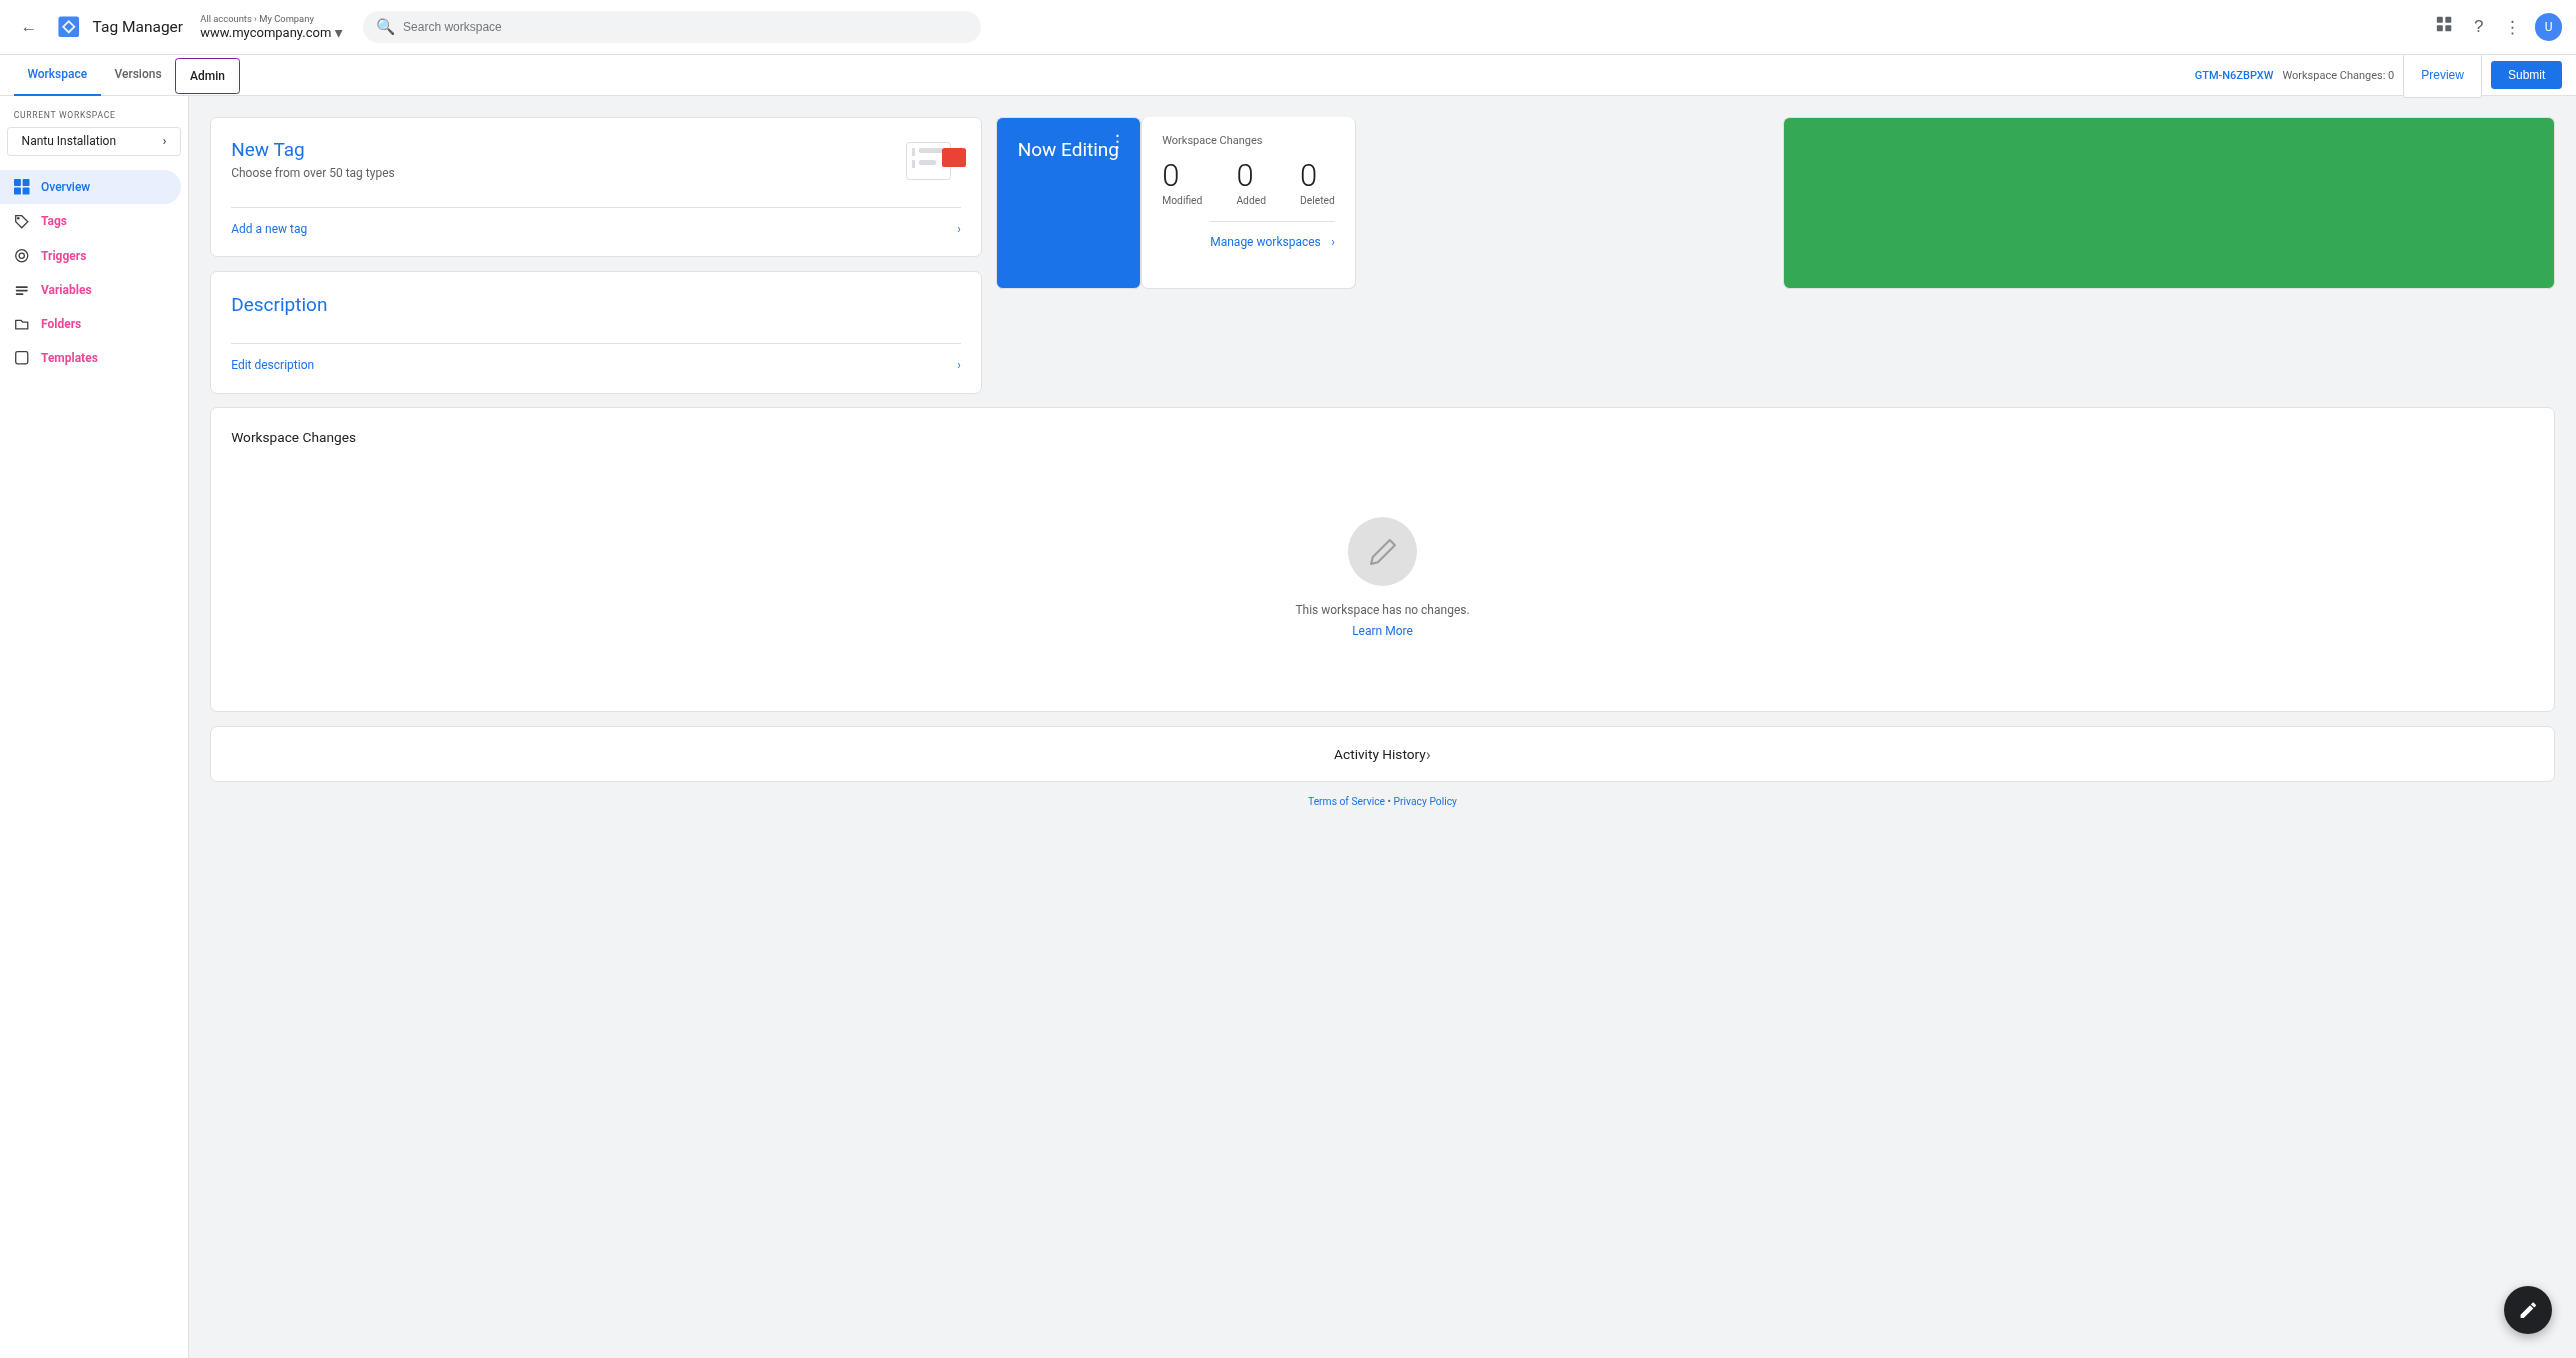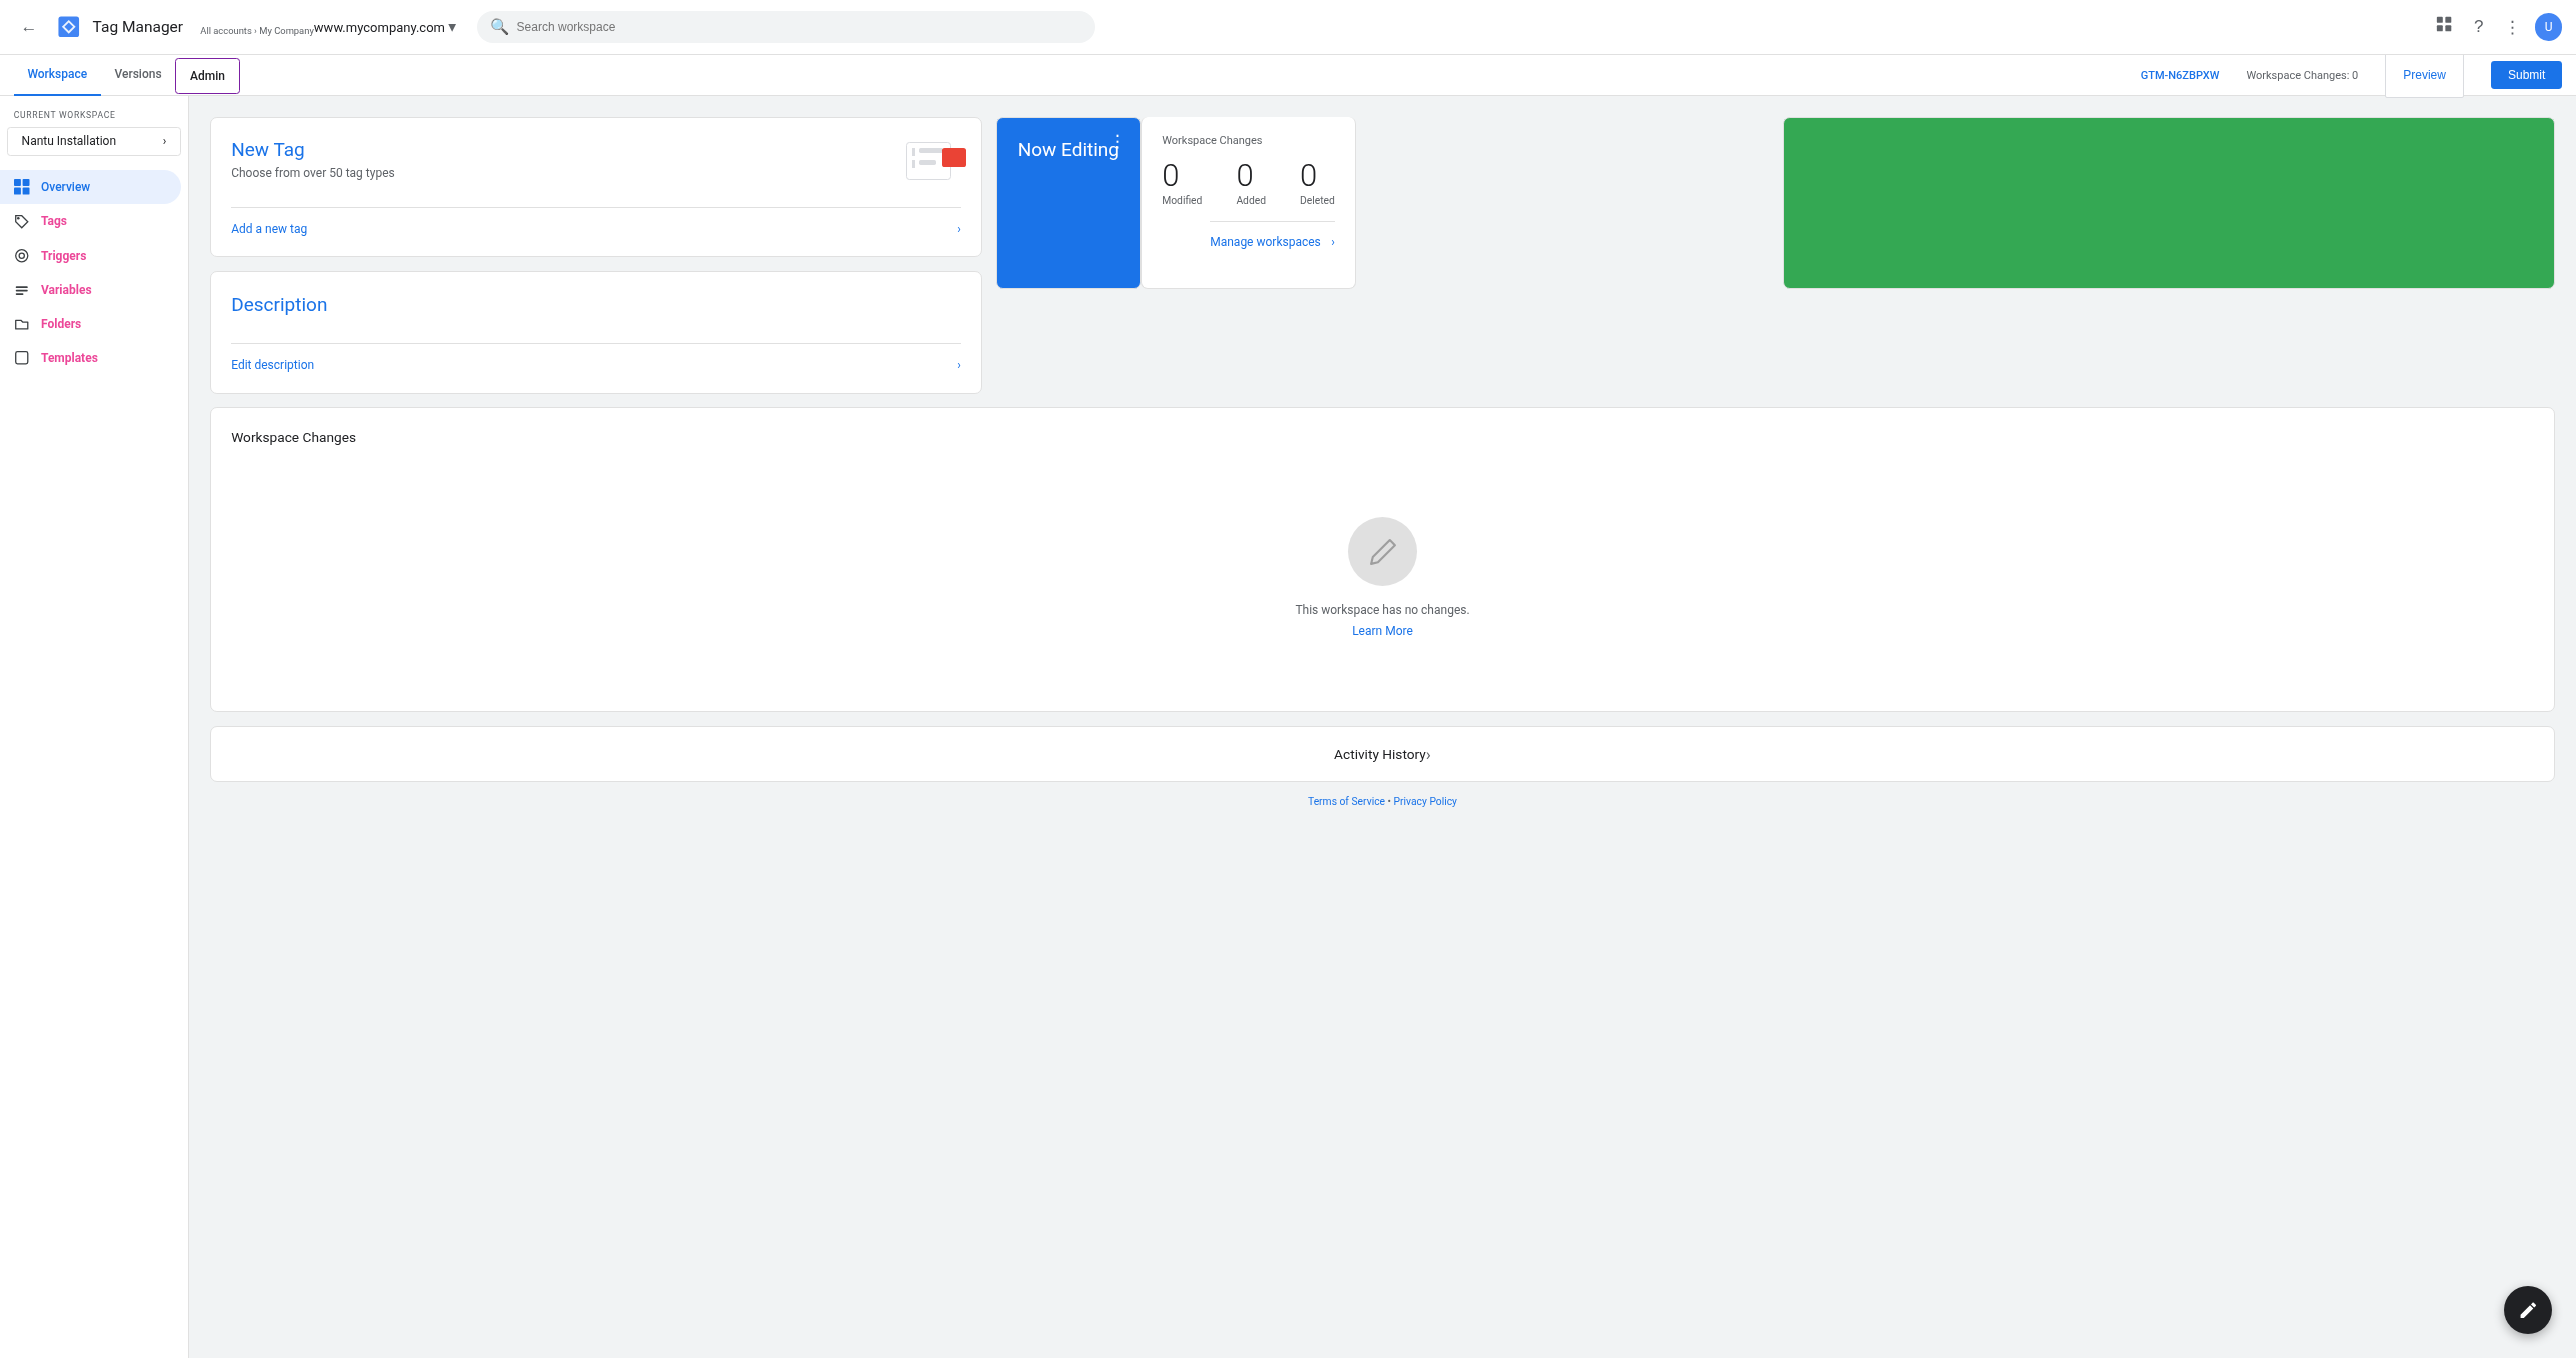--- a/index.html
+++ b/index.html
@@ -8,21 +8,21 @@
     
     .top-bar {
       display: flex; align-items: center; background: #fff;
       height: 55px; padding: 0 13.7px; border-bottom: 0.9px solid #e0e0e0;
       position: sticky; top: 0; z-index: 100;
     }
     .top-bar-left { display: flex; align-items: center; gap: 10.3px; min-width: 223px; }
     .back-btn { background: none; border: none; cursor: pointer; color: #5f6368; font-size: 17px; padding: 6.9px; border-radius: 50%; }
     .logo-diamond { width: 27.5px; height: 27.5px; }
     .app-title { font-size: 15.5px; color: #202124; font-weight: 400; white-space: nowrap; }
-    .account-selector { display: flex; flex-direction: row; margin-left: 6.9px; align-items: flex-end; }
+    .account-selector { display: flex; flex-direction: column; margin-left: 6.9px; }
     .account-breadcrumb { font-size: 9.4px; color: #5f6368; }
     .account-name { display: flex; align-items: center; gap: 3.4px; font-size: 13px; color: #202124; cursor: pointer; }
     .account-name .chevron { font-size: 15.5px; color: #5f6368; }
     .search-bar { flex: 1; max-width: 618px; margin: 0 20.6px; }
     .search-input-wrap { display: flex; align-items: center; background: #f1f3f4; border-radius: 20.6px; padding: 6.9px 13.7px; gap: 6.9px; }
     .search-input-wrap input { border: none; background: transparent; outline: none; font-size: 12px; width: 100%; color: #202124; }
     .search-icon { color: #5f6368; font-size: 15.5px; }
     .top-bar-right { display: flex; align-items: center; gap: 6.9px; margin-left: auto; }
     .icon-btn { background: none; border: none; cursor: pointer; color: #5f6368; font-size: 17px; padding: 6.9px; border-radius: 50%; }
     .avatar { width: 27.5px; height: 27.5px; border-radius: 50%; background: #4285f4; display: flex; align-items: center; justify-content: center; color: #fff; font-size: 12px; cursor: pointer; }
@@ -36,21 +36,21 @@
     .nav-tab {
       padding: 0 13.7px; height: 41px; display: flex; align-items: center;
       font-size: 12px; color: #5f6368; cursor: pointer; border-bottom: 2.6px solid transparent;
       font-weight: 500; position: relative;
     }
     .nav-tab.active { color: #1a73e8; border-bottom: 2.6px solid #1a73e8; }
     .nav-tab.admin-highlighted {
       border: 1.7px solid #7b1fa2; border-radius: 3.4px; color: #202124;
       margin-bottom: 0; height: 36px; margin-top: 2.6px;
     }
-    .nav-tab-right { margin-left: auto; display: flex; align-items: center; gap: 27px; font-size: 11px; color: #5f6368; justify-content: flex-end; }
+    .nav-tab-right { margin-left: auto; display: flex; align-items: center; gap: 9px; font-size: 11px; color: #5f6368; justify-content: flex-end; }
     .gtm-id { color: #1a73e8; font-weight: 500; }
     .preview-btn {
       padding: 15px 17px; border: 0.9px solid #dadce0; border-radius: 2px;
       background: #fff; color: #1a73e8; font-size: 12px; cursor: pointer; font-weight: 500;
     }
     .submit-btn {
       padding: 6.9px 17px; border: none; border-radius: 3.4px;
       background: #1a73e8; color: #fff; font-size: 12px; cursor: pointer; font-weight: 500;
     }
 

